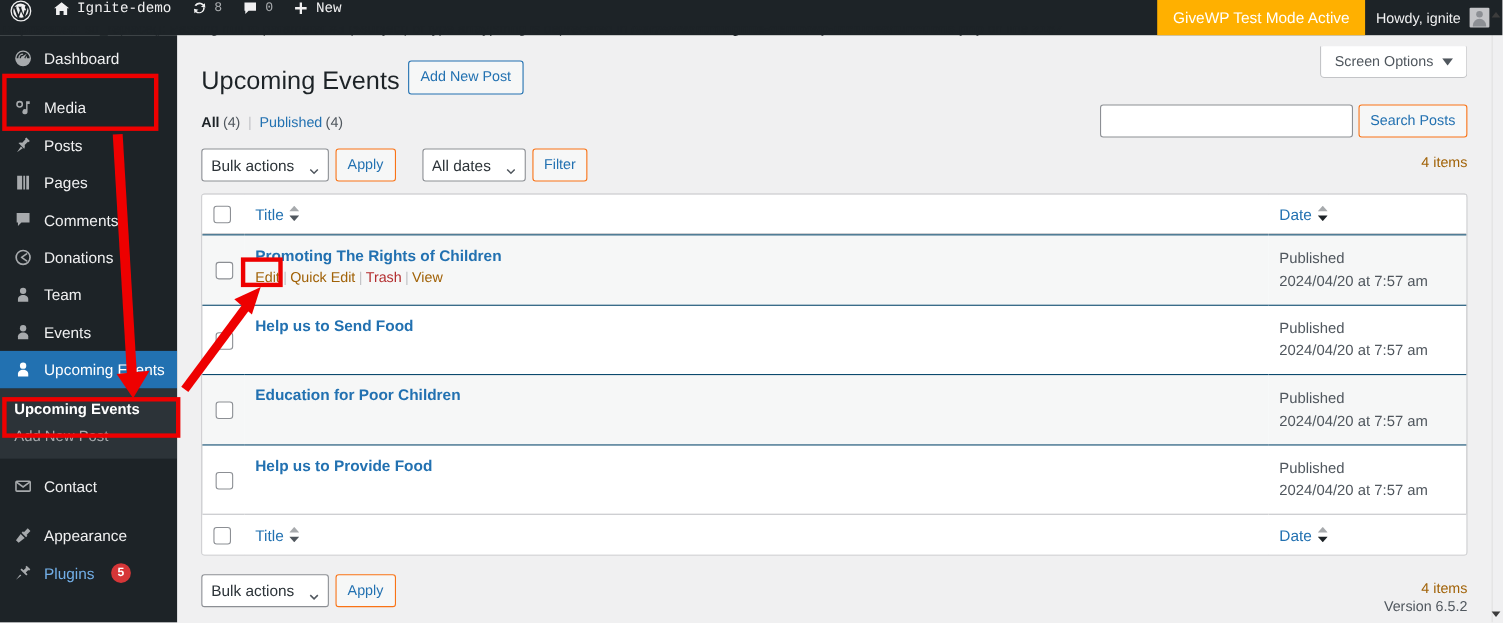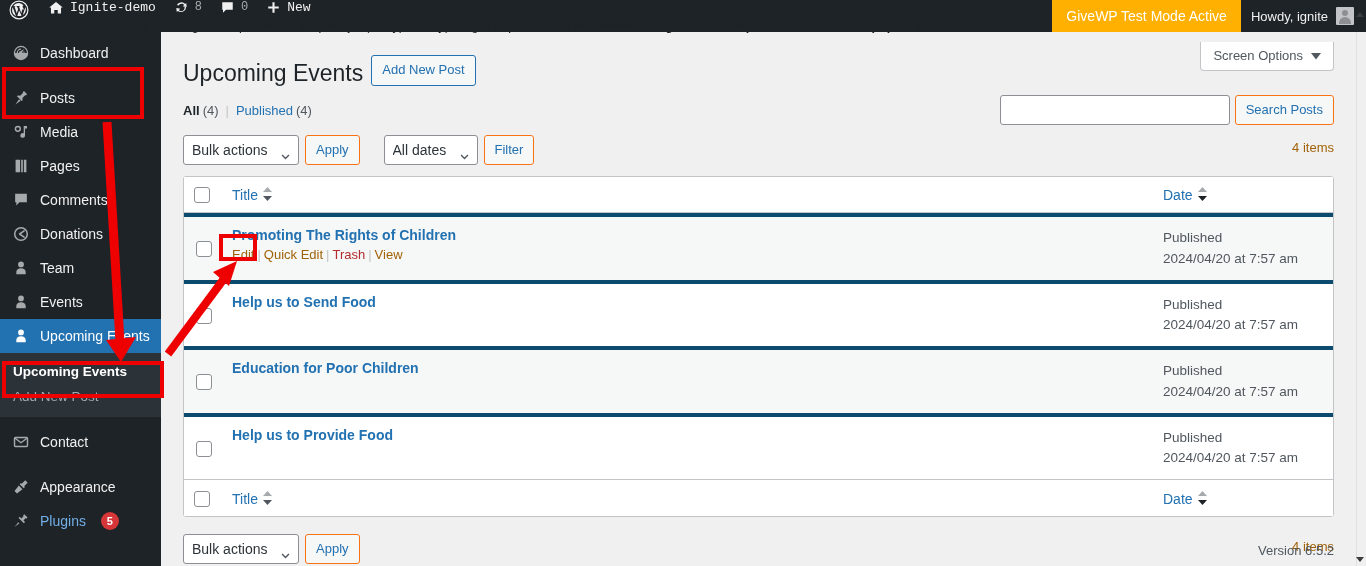--- a/index.html
+++ b/index.html
@@ -180,21 +180,21 @@
     background: #fff; text-align: left; font-weight: 400;
     padding: 9px 10px; color: #2271b1; font-size: 14px;
   }
   table.wp-list thead th { border-bottom: 1px solid #c3c4c7; }
   table.wp-list tfoot th { border-top: 1px solid #c3c4c7; }
   th.col-cb, td.col-cb { width: 38px; padding-left: 12px; padding-right: 0; }
   th.col-date, td.col-date { width: 180px; }
   td.col-title { padding: 10px 10px 8px 10px; vertical-align: top; }
   td.col-date { padding: 11px 10px; vertical-align: top; color: #50575e; font-size: 13.5px; line-height: 1.5; }
   tr.rowalt td { background: #f6f7f7; }
-  tr.row td { border-top: 4px solid #0c4a6e; }
+  tr.row td { border-top: 1px solid #0c4a6e; }
   .row-title {
     color: #2271b1; font-weight: 700; font-size: 14px; display: inline-block;
   }
   .row-actions {
     margin-top: 4px; font-size: 13px; color: #c3c4c7; visibility: visible;
   }
   .row-actions a { color: #a16207; }
   .row-actions a.trash { color: #b32d2e; }
   .row-actions .sep { color: #c3c4c7; margin: 0 3px; }
   .cbx {
@@ -298,33 +298,33 @@
           </svg>
       </span>
       <span>Dashboard</span>
     </div>
 
     <div style="height:11px"></div>
 
     <div class="menu-item">
       <span class="mi-ico">
         <svg width="18" height="18" viewBox="0 0 20 20" fill="currentColor">
+            <path d="M6.5 3a3.5 3.5 0 1 0 0 7 3.5 3.5 0 0 0 0-7zm0 1.6A1.9 1.9 0 1 1 4.6 6.5 1.9 1.9 0 0 1 6.5 4.6zM13 3.3v8.2a2.6 2.6 0 1 0 1.5 2.3V6.1h2.2V3.3z"></path>
+          </svg>
+      </span>
+      <span>Media</span>
+    </div>
+
+    <div class="menu-item">
+      <span class="mi-ico">
+        <svg width="18" height="18" viewBox="0 0 20 20" fill="currentColor">
             <path d="M13.3 2.2 11.9 3.6l.5.5-3.3 3.3a4.3 4.3 0 0 0-3.2.2l-.6.3 5.8 5.8.3-.6a4.3 4.3 0 0 0 .2-3.2l3.3-3.3.5.5 1.4-1.4zM7.8 11.3l-4 5.8 5.8-4z"></path>
           </svg>
       </span>
       <span>Posts</span>
-    </div>
-
-    <div class="menu-item">
-      <span class="mi-ico">
-        <svg width="18" height="18" viewBox="0 0 20 20" fill="currentColor">
-            <path d="M6.5 3a3.5 3.5 0 1 0 0 7 3.5 3.5 0 0 0 0-7zm0 1.6A1.9 1.9 0 1 1 4.6 6.5 1.9 1.9 0 0 1 6.5 4.6zM13 3.3v8.2a2.6 2.6 0 1 0 1.5 2.3V6.1h2.2V3.3z"></path>
-          </svg>
-      </span>
-      <span>Media</span>
     </div>
 
     <div class="menu-item">
       <span class="mi-ico">
         <svg width="18" height="18" viewBox="0 0 20 20" fill="currentColor">
             <path d="M4 3h5v14H4zm6.2 0H12v14h-1.8zM13.2 3H16v14h-2.8z"></path>
           </svg>
       </span>
       <span>Pages</span>
     </div>

